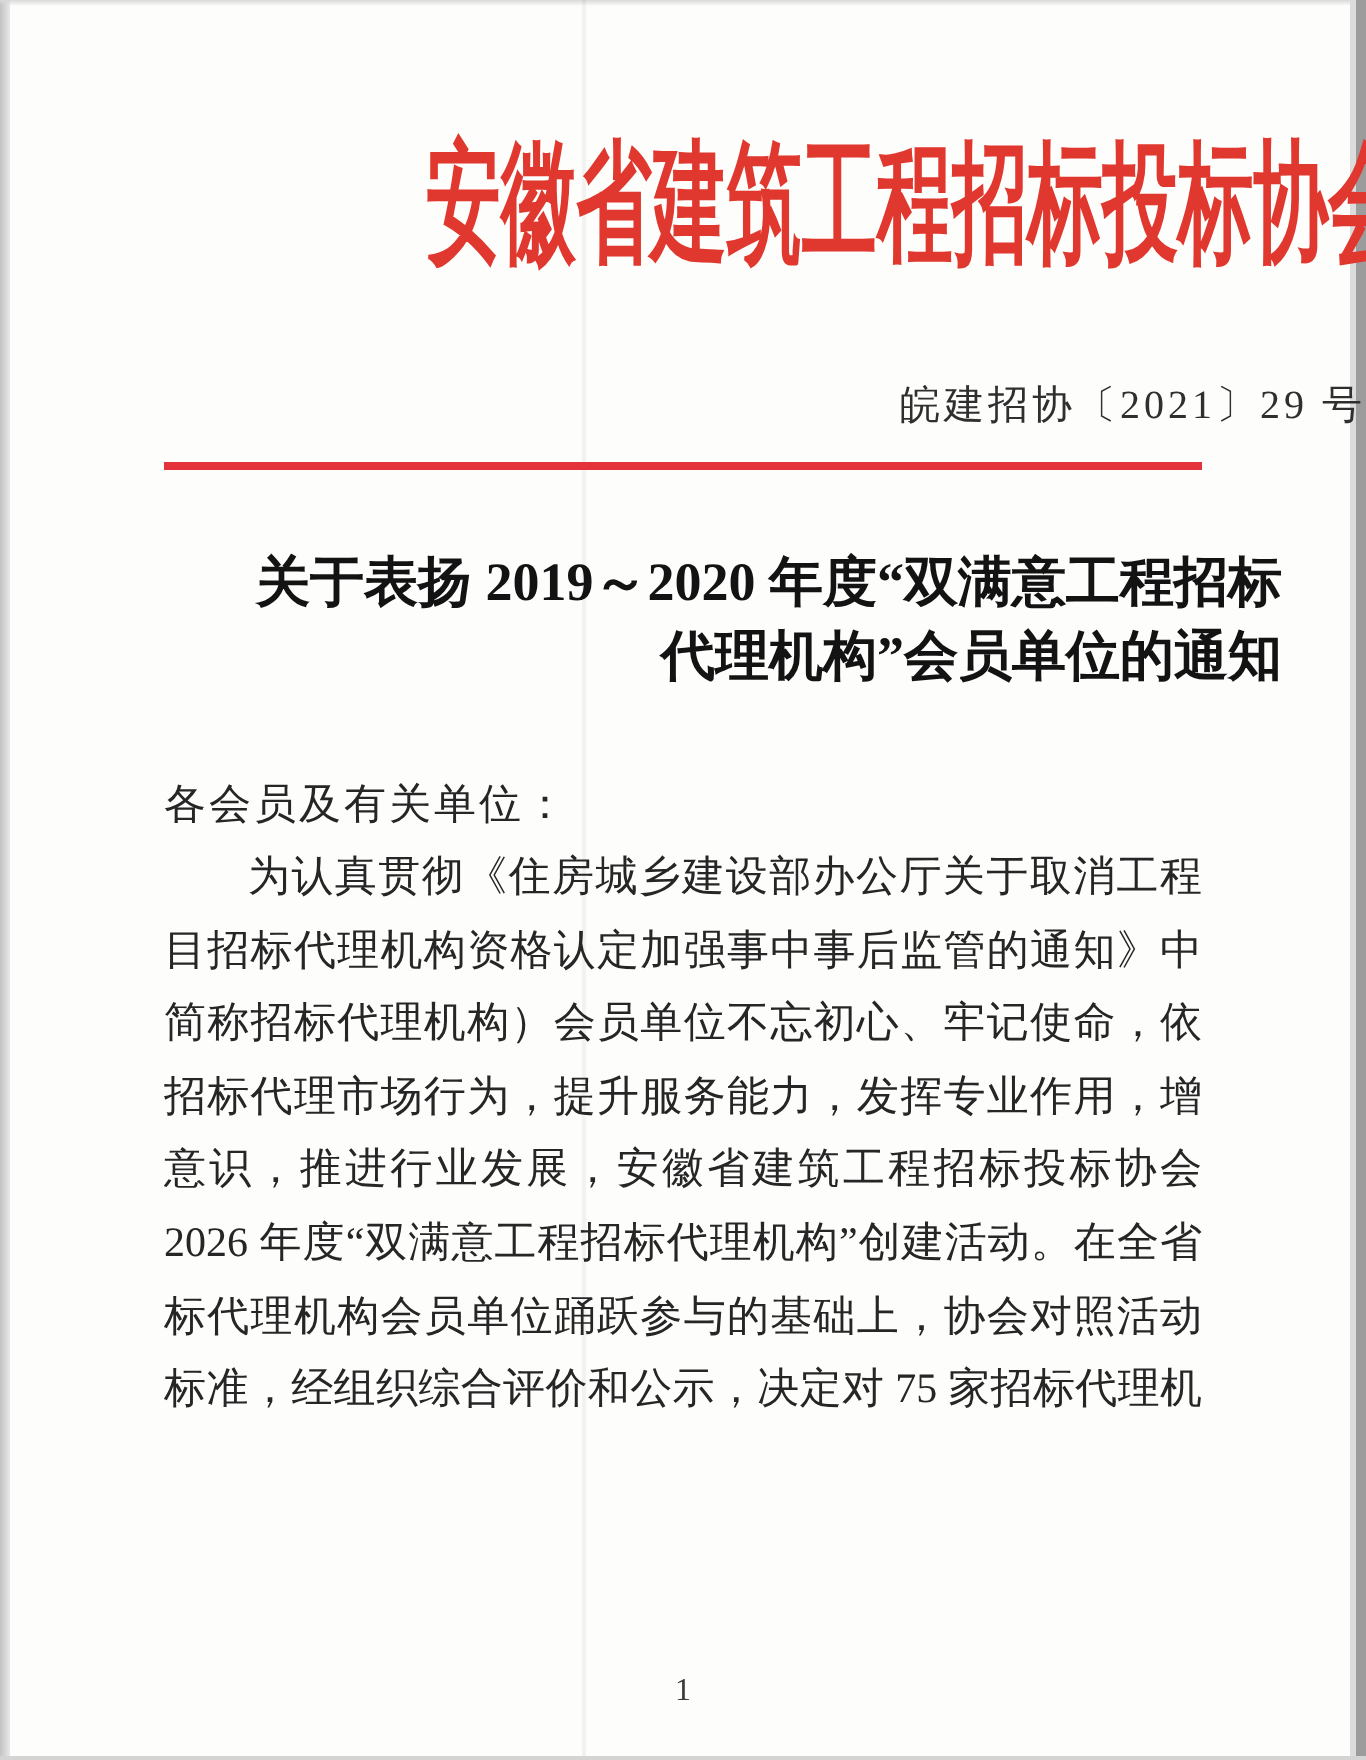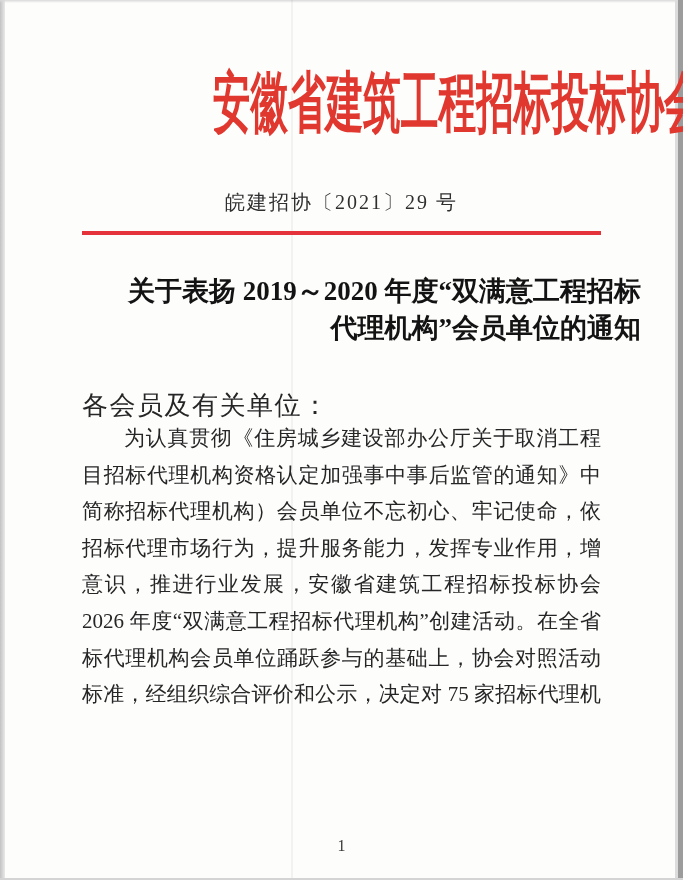--- a/index.html
+++ b/index.html
@@ -52,21 +52,21 @@
     font-weight: bold;
     color: #e0382f;
     letter-spacing: 0px;
     transform: scaleX(0.57);
     transform-origin: center top;
     white-space: nowrap;
   }
   
   .doc-number {
     position: absolute; left: 0; top: 189px; width: 100%;
-    text-align: center;
+    text-align: right;
     font-size: 20px;
     letter-spacing: 2px;
     color: #2f2f2f;
   }
   
   .red-divider {
     position: absolute; left: 82px; top: 231px; width: 519px; height: 4px;
     background: #e5333c;
   }
   
@@ -74,21 +74,21 @@
     position: absolute; left: 42px; top: 273px; width: 599px;
     text-align: right;
     font-size: 27px;
     font-weight: bold;
     color: #131313;
     line-height: 37px;
   }
   
   .salutation {
     position: absolute; left: 82px; top: 388px; width: 520px;
-    font-size: 26px;
+    font-size: 21px;
     color: #262626;
     letter-spacing: 1.5px;
   }
   .body-block {
     position: absolute; left: 82px; top: 420px; width: 519px;
     font-size: 21px;
     color: #262626;
   }
   .body-line {
     height: 36.6px;

